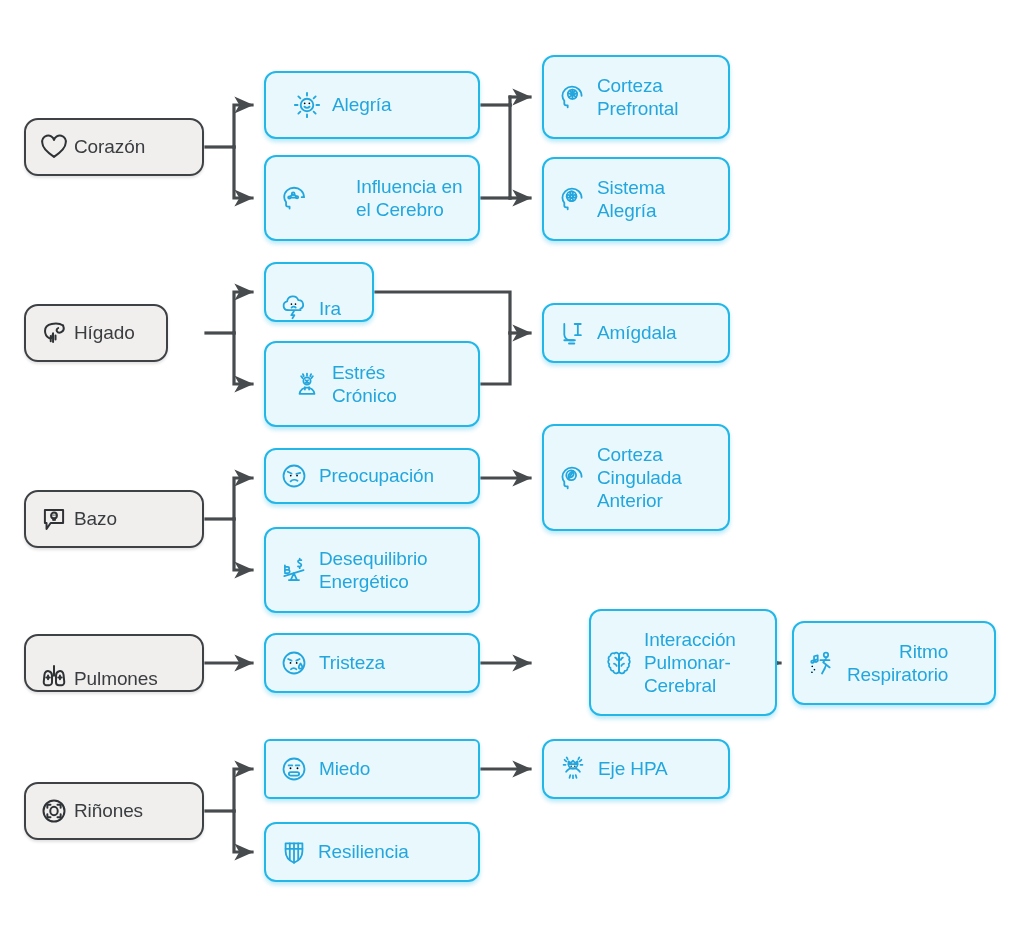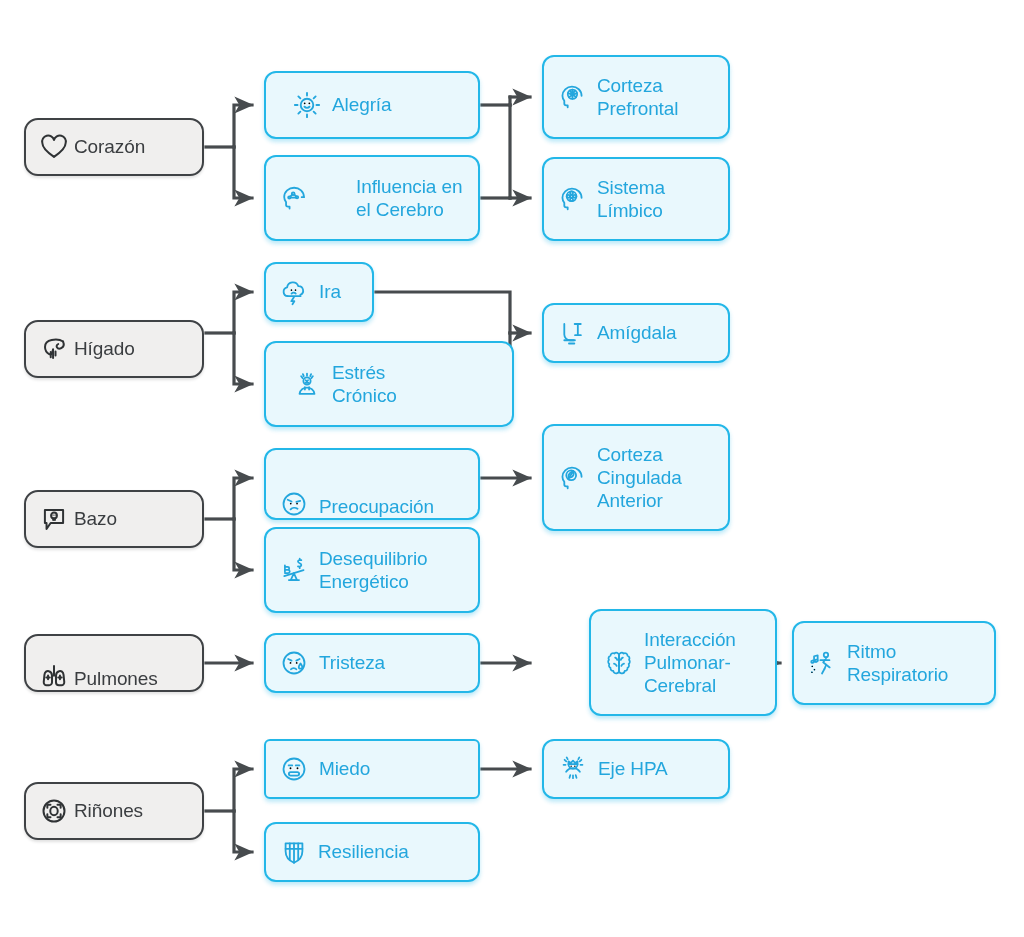--- a/index.html
+++ b/index.html
@@ -183,45 +183,45 @@
     <svg class="ico" viewBox="0 0 24 24" fill="none" stroke-width="1.55" stroke-linecap="round" stroke-linejoin="round">
       <path d="M20.2 11c0-4.5-3.7-7.9-8.2-7.9S3.8 6.6 3.8 10.9c0 1.9.7 3.2 1.6 4.3v2.3c0 .9.7 1.6 1.6 1.6h1.3v1.7"></path>
       <circle cx="11.6" cy="9.7" r="4.2"></circle>
       <circle cx="11.6" cy="9.7" r="1.25"></circle>
       <circle cx="11.6" cy="6.8" r="1.3"></circle>
       <circle cx="11.6" cy="12.6" r="1.3"></circle>
       <circle cx="8.8" cy="9.7" r="1.3"></circle>
       <circle cx="14.4" cy="9.7" r="1.3"></circle>
     </svg>
     <span class="lbl">Sistema
-Límbico</span>
-  </div>
-
-  <div class="node organ" style="left:24px; top:304px; width:180px; height:58px;margin-top:16px;">
+Alegría</span>
+  </div>
+
+  <div class="node organ" style="left:24px; top:304px; width:144px; height:58px;">
     <svg class="ico" viewBox="0 0 24 24" fill="none" stroke-width="1.7" stroke-linecap="round" stroke-linejoin="round">
       <path d="M19.8 5.6C17.4 4 13.8 3.6 10 4.3 6.4 5 4.3 7.2 4.3 10.2c0 2.6 1.5 4.9 3.6 6.2 1 .6 2 .2 2.3-.8l1-3.2"></path>
       <path d="M19.8 5.6c1 2.3.3 4.6-1.6 5.6-1.4.8-3 .4-3.7-.8-.6-1 0-2.3 1.1-2.6"></path>
       <path d="M11.2 12.4v7.3M9.2 14.6v4.4M13.3 14.2v3.4"></path>
     </svg>
     <span class="lbl">Hígado</span>
   </div>
 
-  <div class="node blue" style="left:264px; top:262px; width:110px; height:60px;">
+  <div class="node blue" style="left:264px; top:262px; width:110px; height:60px;align-items:flex-end;">
     <svg class="ico" viewBox="0 0 24 24" fill="none" stroke-width="1.55" stroke-linecap="round" stroke-linejoin="round">
       <path d="M6.6 15.6a3.8 3.8 0 0 1-.5-7.5 5 5 0 0 1 9.6-1.2 3.9 3.9 0 0 1 1.7 7.5"></path>
       <path d="M6.6 15.6h11"></path>
       <circle cx="9.8" cy="10.4" r="0.7" fill="currentColor" stroke="none"></circle>
       <circle cx="13.3" cy="10.4" r="0.7" fill="currentColor" stroke="none"></circle>
       <path d="M9.9 13.3a2.3 2 0 0 1 3.6 0"></path>
       <path d="M11.9 16.6 9.7 19.9h2.6l-1.6 2.6"></path>
     </svg>
     <span class="lbl">Ira</span>
   </div>
 
-  <div class="node blue" style="left:264px; top:341px; width:250px; height:86px;padding-left:27px;">
+  <div class="node blue" style="left:264px; top:341px; width:216px; height:86px;padding-left:27px;">
     <svg class="ico" viewBox="0 0 24 24" fill="none" stroke-width="1.55" stroke-linecap="round" stroke-linejoin="round">
       <circle cx="12" cy="9.4" r="3.1"></circle>
       <path d="M5.6 20.4a6.5 6.5 0 0 1 12.8 0Z"></path>
       <path d="M10.9 8.8l1 1.1 1-1.1M10.6 11h2.8"></path>
       <path d="M7 5.4 8.3 7M17 5.4 15.7 7M12 3.1v1.8M8.5 3.6l.7 1.7M15.5 3.6l-.7 1.7"></path>
       <path d="M10.2 14.6v2.1M13.8 14.6v2.1"></path>
     </svg>
     <span class="lbl">Estrés
 Crónico</span>
   </div>
@@ -242,21 +242,21 @@
     <svg class="ico" viewBox="0 0 24 24" fill="none" stroke-width="1.7" stroke-linecap="round" stroke-linejoin="round">
       <path d="M4.2 4.2h15.6v11.2H9.1L5.6 20.6v-5.2H4.2Z"></path>
       <circle cx="12" cy="9" r="2.5"></circle>
       <path d="M11.3 11.3v1.5M12.8 11.3v1.5"></path>
       <circle cx="11.2" cy="8.6" r="0.55" fill="currentColor" stroke="none"></circle>
       <circle cx="12.9" cy="8.6" r="0.55" fill="currentColor" stroke="none"></circle>
     </svg>
     <span class="lbl">Bazo</span>
   </div>
 
-  <div class="node blue" style="left:264px; top:448px; width:216px; height:72px;align-items:flex-end;">
+  <div class="node blue" style="left:264px; top:448px; width:216px; height:56px;">
     <svg class="ico" viewBox="0 0 24 24" fill="none" stroke-width="1.55" stroke-linecap="round" stroke-linejoin="round">
       <circle cx="12" cy="12" r="9"></circle>
       <path d="M6.6 8.4 9.9 9.9M17.3 9.3l-3.3.8"></path>
       <circle cx="9.2" cy="11.6" r="0.75" fill="currentColor" stroke="none"></circle>
       <circle cx="14.6" cy="11.6" r="0.75" fill="currentColor" stroke="none"></circle>
       <path d="M9.1 16.6c1.5-1.6 4.1-1.8 5.9-.5"></path>
     </svg>
     <span class="lbl">Preocupación</span>
   </div>
 
@@ -311,21 +311,21 @@
       <path d="M12 4.1v15.6"></path>
       <path d="M12 5.3A2.3 2.3 0 0 0 8 3.9a2.2 2.2 0 0 0-3.3 1.9 2.3 2.3 0 0 0-1.3 3.5 2.4 2.4 0 0 0 .3 3.6 2.4 2.4 0 0 0 1 3.3 2.3 2.3 0 0 0 2.4 2.6A2.4 2.4 0 0 0 12 18.1Z"></path>
       <path d="M12 5.3A2.3 2.3 0 0 1 16 3.9a2.2 2.2 0 0 1 3.3 1.9 2.3 2.3 0 0 1 1.3 3.5 2.4 2.4 0 0 1-.3 3.6 2.4 2.4 0 0 1-1 3.3 2.3 2.3 0 0 1-2.4 2.6A2.4 2.4 0 0 1 12 18.1Z"></path>
       <path d="M8.7 7.4c.9.3 1.6 1 1.8 2M15.3 7.4c-.9.3-1.6 1-1.8 2M7.7 12.6c1 .2 1.9.9 2.3 1.9M16.3 12.6c-1 .2-1.9.9-2.3 1.9"></path>
     </svg>
     <span class="lbl">Interacción
 Pulmonar-
 Cerebral</span>
   </div>
 
-  <div class="node blue" style="left:792px; top:621px; width:204px; height:84px;">
+  <div class="node blue" style="left:792px; top:621px; width:204px; height:84px;text-align:right;">
     <svg class="ico" viewBox="0 0 24 24" fill="none" stroke-width="1.5" stroke-linecap="round" stroke-linejoin="round">
       <circle cx="15.4" cy="5.1" r="1.9"></circle>
       <path d="M15.4 8.3 13 11.4l2.6 2.1-1.4 3.4"></path>
       <path d="M10.6 9.6h7.8"></path>
       <path d="M14.2 16.9 12 21M15.6 13.5l3 2.3"></path>
       <path d="M5.2 10.6V6.2l3.1-.8v4.4"></path>
       <ellipse cx="4" cy="10.9" rx="1.25" ry="1" transform="rotate(-12 4 10.9)"></ellipse>
       <ellipse cx="7.1" cy="10.1" rx="1.25" ry="1" transform="rotate(-12 7.1 10.1)"></ellipse>
       <path d="M3.6 14.8h.02M5.4 17.6h.02M3.3 19.9h.02"></path>
       <circle cx="3.7" cy="14.9" r="0.6" fill="currentColor" stroke="none"></circle>

